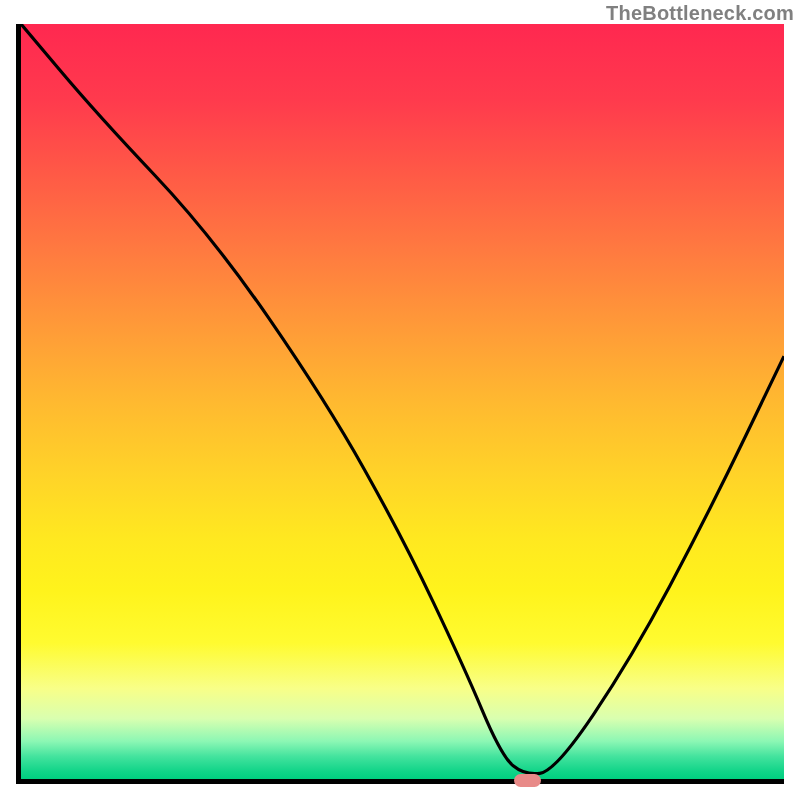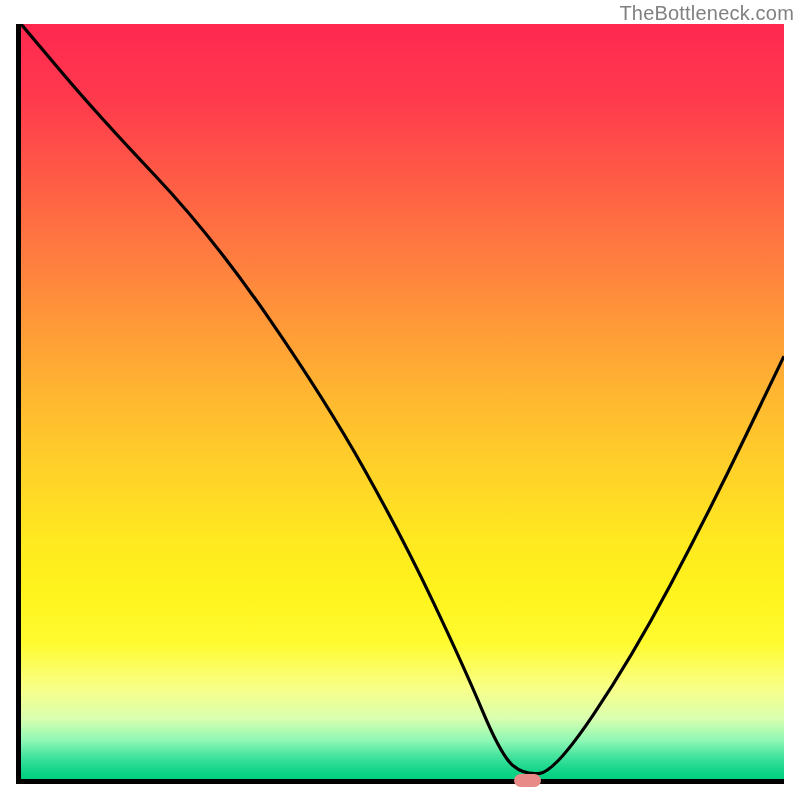--- a/index.html
+++ b/index.html
@@ -14,21 +14,21 @@
     position: relative;
     width: 800px;
     height: 800px;
   }
   .watermark {
     position: absolute;
     top: 2px;
     right: 6px;
     color: #808080;
     font-size: 20px;
-    font-weight: 400;
+    font-weight: 700;
     letter-spacing: 0.2px;
   }
   .plot-area {
     position: absolute;
     top: 24px;
     left: 16px;
     width: 768px;
     height: 760px;
     background: linear-gradient(to bottom,
       #ff2850 0%,

